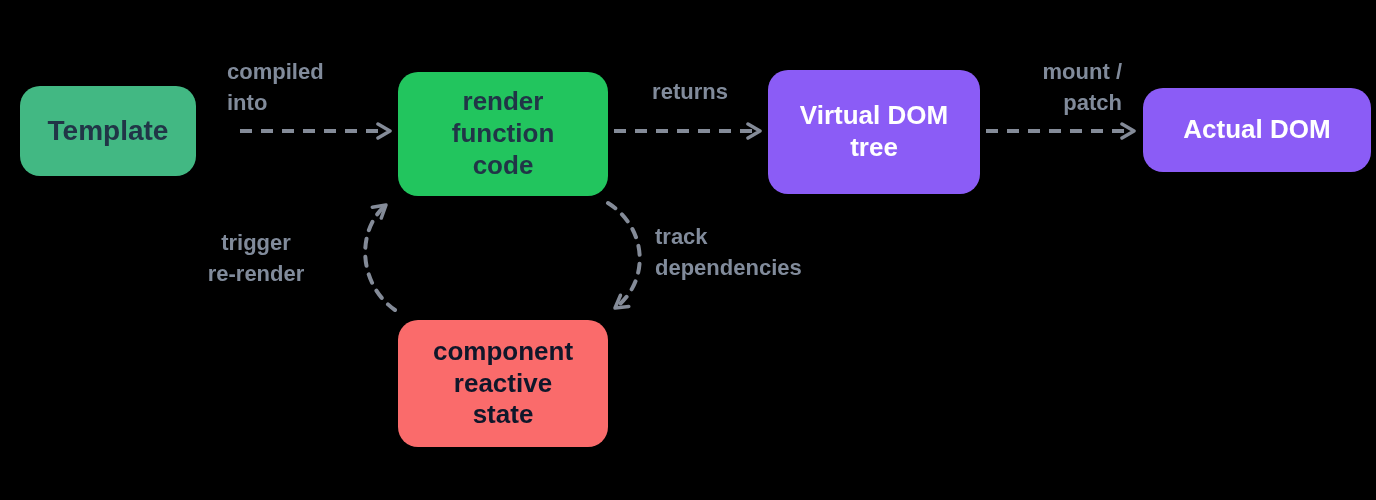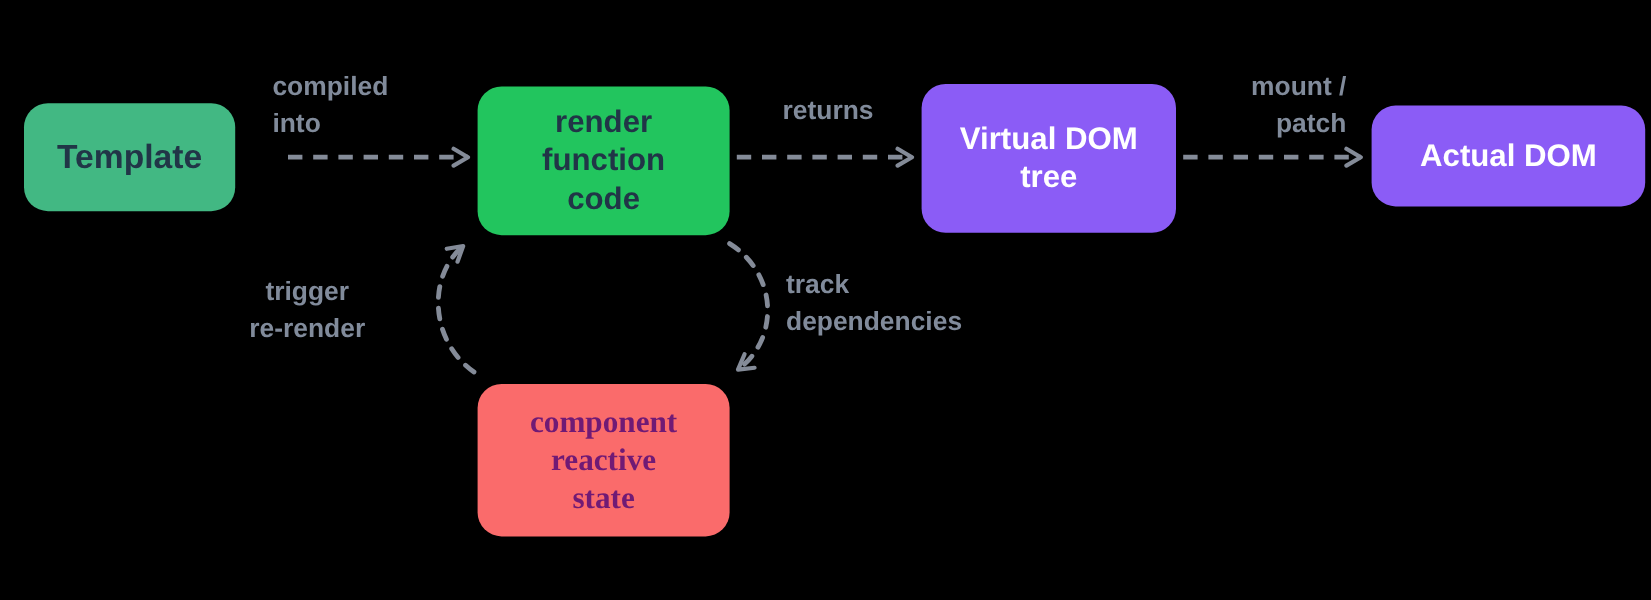--- a/index.html
+++ b/index.html
@@ -67,21 +67,21 @@
   .node-actual {
     left: 1143px; top: 88px; width: 228px; height: 84px;
     background: #8b5cf6;
   }
   .node-actual .node-label { color: #ffffff; font-size: 26px; }
 
   .node-state {
     left: 398px; top: 320px; width: 210px; height: 127px;
     background: #fa6b6b;
   }
-  .node-state .node-label { color: #701a75; font-size: 26px; font-family: Liberation Serif, serif; }
+  .node-state .node-label { color: #0f172a; font-size: 26px; }
 
   
   .label-compiled { left: 227px; top: 57px; width: 160px; text-align: left; }
   .label-returns  { left: 638px; top: 77px; width: 104px; text-align: center; }
   .label-mount    { left: 998px; top: 57px; width: 124px; text-align: right; }
   .label-track    { left: 655px; top: 222px; width: 180px; text-align: left; }
   .label-trigger  { right: 1030px; top: 228px; width: 180px; text-align: center; }
 </style>
 </head>
 <body>

